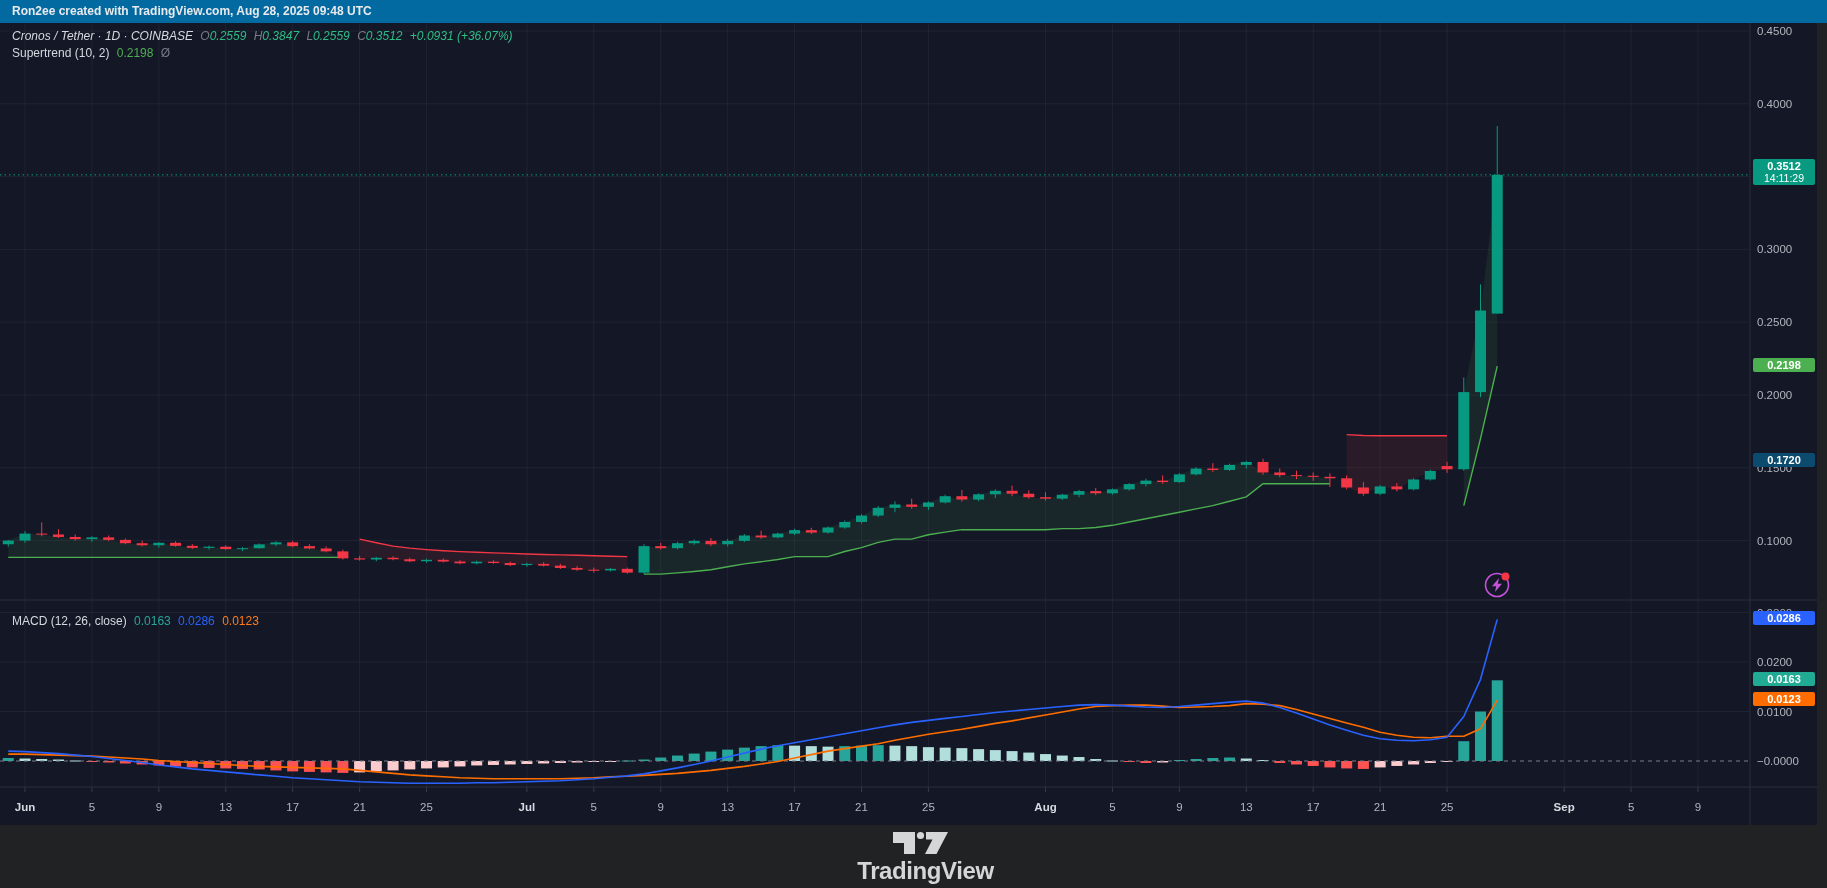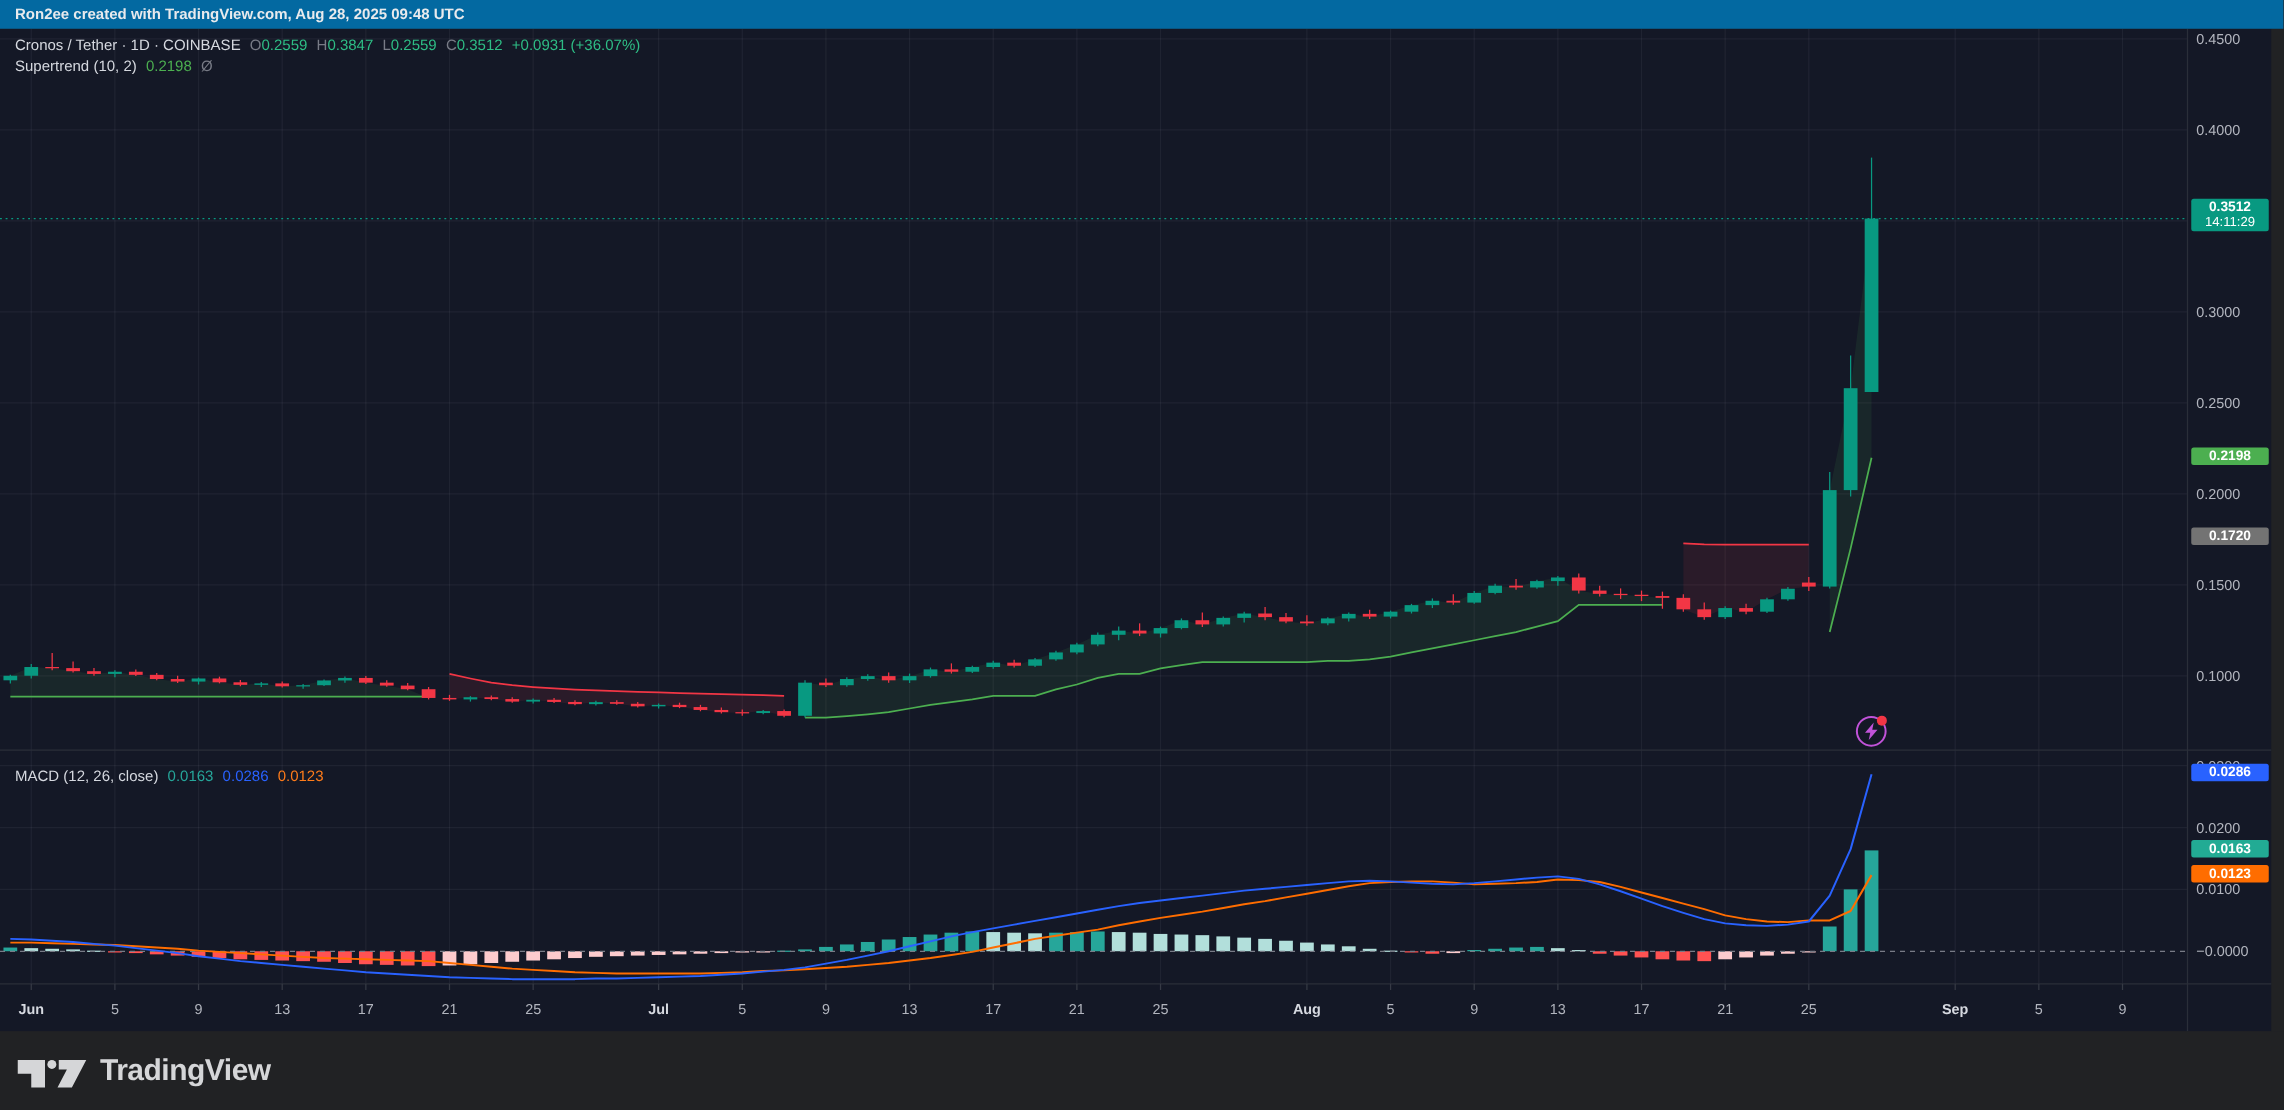--- a/index.html
+++ b/index.html
@@ -17,21 +17,21 @@
   .legend .stv{color:#4caf50;}
   .legend .mh{color:#26a69a;}
   .legend .mm{color:#2962ff;}
   .legend .ms{color:#ff7c1a;}
   .legend span{margin-right:4px;}
   #axis-labels{position:absolute;left:0;top:0;z-index:3;}
   .pricetag{position:absolute;left:1753px;width:62px;border-radius:2px;color:#fff;
             font-size:11px;font-weight:bold;text-align:center;z-index:3;padding:1px 0;}
   .pricetag .sub{font-weight:normal;font-size:10.5px;}
   .logobar{position:absolute;left:0;top:825px;width:1827px;height:63px;background:#212224;
-           display:flex;align-items:center;z-index:5;padding-left:14px;box-sizing:border-box;}
+           display:flex;align-items:center;z-index:5;padding-left:14px;box-sizing:border-box;flex-direction:column;}
   .logobar .word{color:#d5d6d8;font-size:24px;font-weight:bold;letter-spacing:-0.4px;margin-left:10px;}
 </style>
 </head>
 <body>
 
 <div class="stage">
 
   <div class="card"></div>
 
   <svg id="chart-svg" width="1827" height="888" viewBox="0 0 1827 888">
@@ -421,21 +421,21 @@
         <circle cx="0" cy="0" r="11.5" fill="none" stroke="#c153d9" stroke-width="1.6"></circle>
         <path d="M2,-7 L-5,1.2 L-0.8,1.2 L-2,7 L5,-1.2 L0.8,-1.2 Z" fill="#c153d9"></path>
         <circle cx="8.5" cy="-8.5" r="4" fill="#f23645"></circle>
       </g>
     </svg>
 
   <div class="topbar">
     <span>Ron2ee created with TradingView.com, Aug 28, 2025 09:48 UTC</span>
   </div>
 
-  <div class="legend" style="left:12px;top:29px;">
+  <div class="legend" style="left:12px;top:29px;font-style:italic;">
     <span class="t">Cronos / Tether · 1D · COINBASE</span>
     <span class="g" style="margin-right:0;">O</span><span class="up">0.2559</span>
     <span class="g" style="margin-right:0;">H</span><span class="up">0.3847</span>
     <span class="g" style="margin-right:0;">L</span><span class="up">0.2559</span>
     <span class="g" style="margin-right:0;">C</span><span class="up">0.3512</span>
     <span class="up">+0.0931 (+36.07%)</span>
   </div>
 
   <div class="legend" style="left:12px;top:46px;">
     <span class="t">Supertrend (10, 2)</span>
@@ -446,21 +446,21 @@
   <div class="legend" style="left:12px;top:614px;">
     <span class="t">MACD (12, 26, close)</span>
     <span class="mh">0.0163</span>
     <span class="mm">0.0286</span>
     <span class="ms">0.0123</span>
   </div>
 
   <div id="axis-labels">
       <div class="pricetag" style="background: rgb(8, 153, 129); top: 158.853px;">0.3512<div class="sub">14:11:29</div></div>
       <div class="pricetag" style="background: rgb(76, 175, 80); top: 357.671px;">0.2198</div>
-      <div class="pricetag" style="background: #737373; top: 422px;">0.1720</div>
+      <div class="pricetag" style="background: #0c4a6e; top: 453px;">0.1720</div>
       <div class="pricetag" style="background: rgb(41, 98, 255); top: 610.93px;">0.0286</div>
       <div class="pricetag" style="background: rgb(34, 171, 148); top: 671.815px;">0.0163</div>
       <div class="pricetag" style="background: rgb(255, 109, 0); top: 691.615px;">0.0123</div>
     </div>
 
   <div class="logobar">
     <svg width="56" height="32" viewBox="0 0 56 32">
       <path d="M0,7 H22 V29 H11 V18 H0 Z" fill="#d5d6d8"></path>
       <circle cx="27.5" cy="10.5" r="3.6" fill="#d5d6d8"></circle>
       <path d="M33,7 H55 L43.5,29 H32 L39.5,14.5 H33 Z" fill="#d5d6d8"></path>

